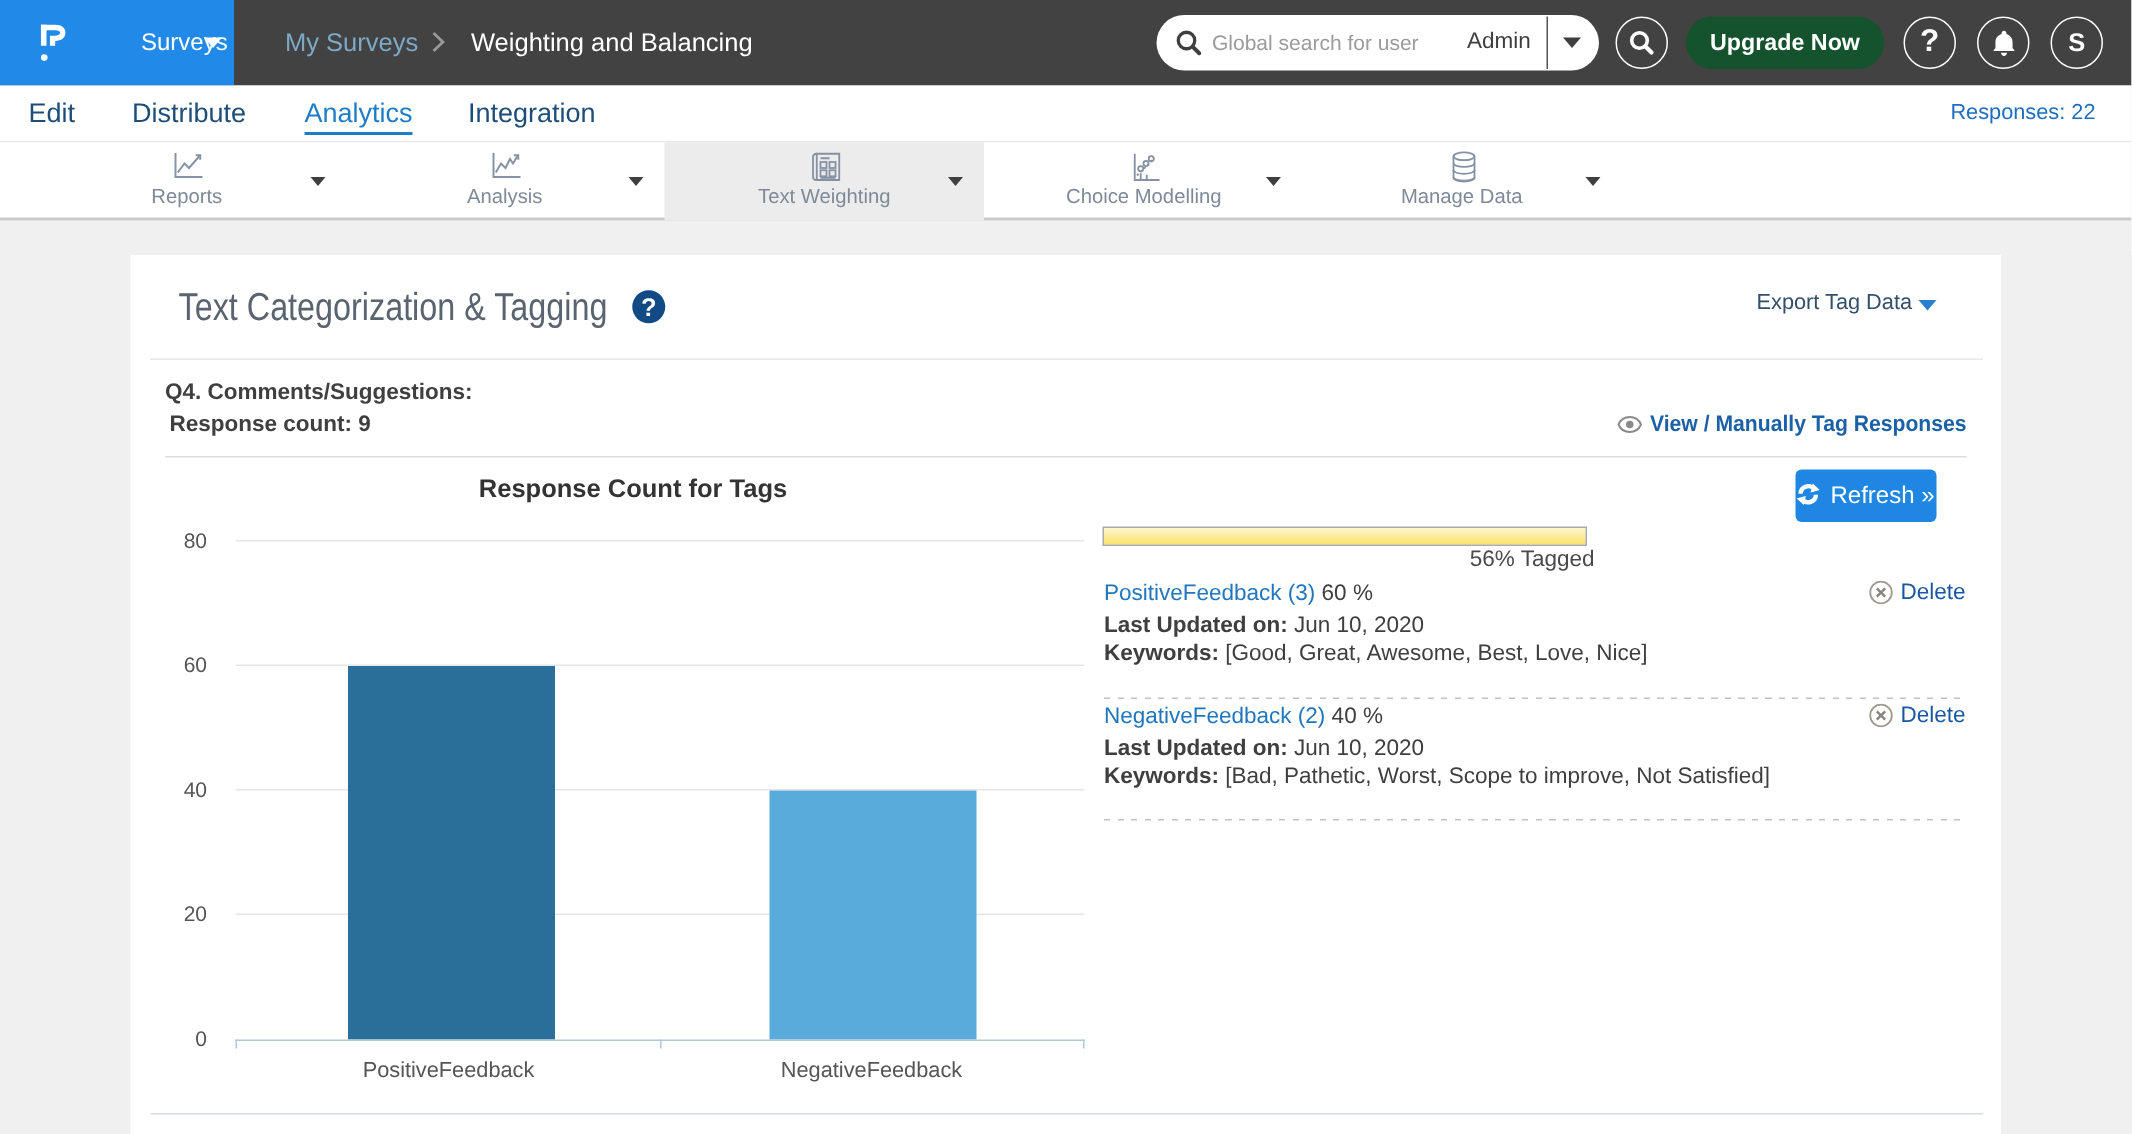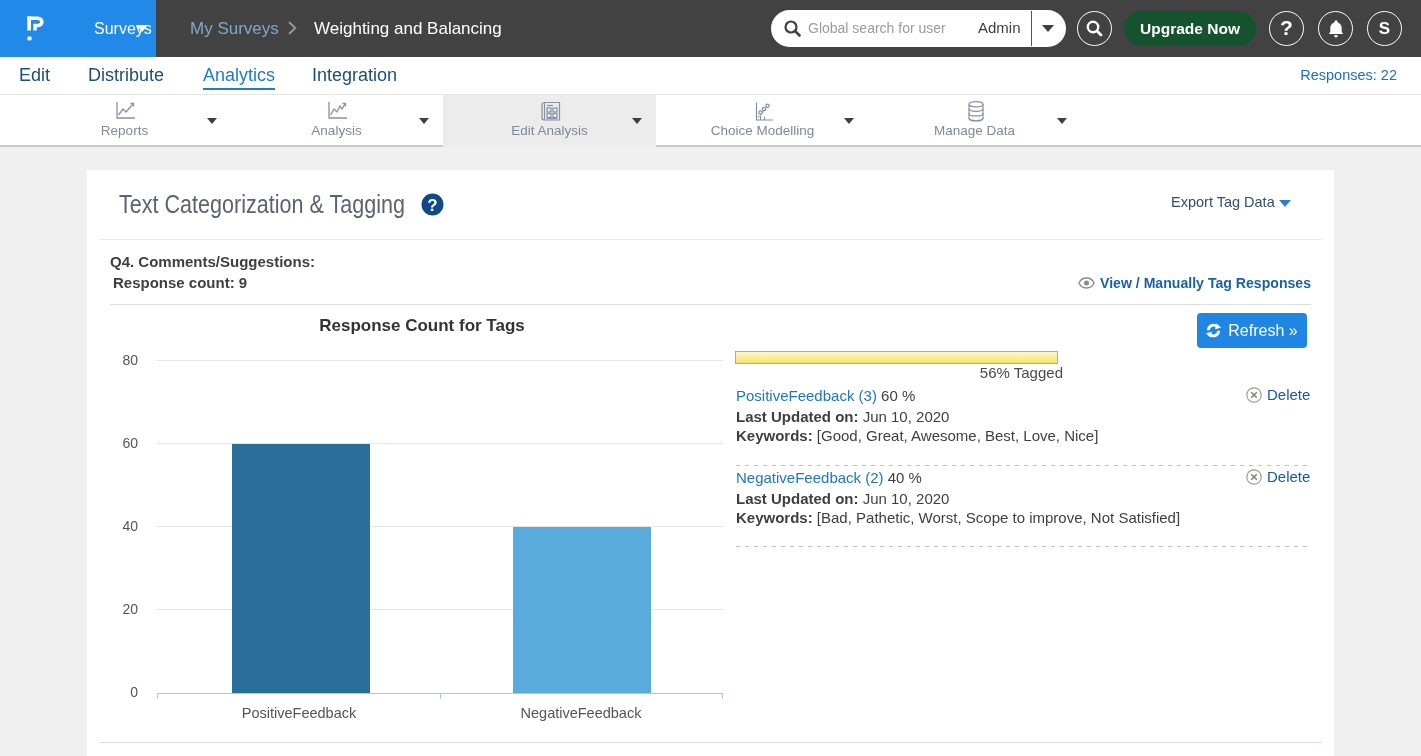--- a/index.html
+++ b/index.html
@@ -54,21 +54,21 @@
 #q-count { position:absolute; left:26px; top:104px; font-size:15px; font-weight:bold; color:#3f3f3f; }
 #viewtag { position:absolute; left:1013px; top:104px; font-size:15px; font-weight:bold; color:#1c61a6; transform:scaleX(.94); transform-origin:0 0; white-space:nowrap; }
 #eye { position:absolute; left:991px; top:107px; }
 #q-border { position:absolute; left:23px; top:134px; width:1201px; height:0; border-top:1px solid #ddd; }
 
 #bottom-border { position:absolute; left:13px; top:572px; width:1222px; height:0; border-top:1px solid #d3dfe7; }
 
 
 .bluebtn { position:absolute; background:#1f87e3; border-radius:4px; color:#fff; font-weight:bold; font-size:15px; text-align:center; }
 #addtag { left:649px; top:142px; width:136px; height:36px; line-height:36px; }
-#refresh { left:1110px; top:143px; width:110px; height:35px; line-height:35px; }
+#refresh { left:1110px; top:143px; width:94px; height:35px; line-height:35px; }
 #ybar { position:absolute; left:648px; top:181px; width:323px; height:13px; border:1px solid #aaa; background:linear-gradient(#fdf7d0, #f9e267); }
 #ytxt { position:absolute; left:648px; top:194px; width:328px; text-align:right; font-size:15px; color:#4a4a4a; }
 
 .tagname { font-size:15px; color:#2176bd; }
 .tagrest { font-size:15px; color:#3f3f3f; }
 .tagline { position:absolute; left:649px; font-size:15px; color:#3f3f3f; }
 .tagline b { color:#3f3f3f;margin-top:37px; }
 .delete { position:absolute; left:1180px; font-size:15px; color:#1a58a5; }
 .delicon { position:absolute; left:1159px; }
 .dashsep { position:absolute; left:649px; width:575px; height:1px; background:repeating-linear-gradient(90deg,#c2c2c2 0 4px,transparent 4px 9px); }
@@ -158,21 +158,21 @@
           <path d="M5.5 2.5 L20.5 2.5 L20.5 20 L5.5 20 Z"></path>
           <path d="M5.5 2.5 C3.8 2.5 3 3.6 3 5 L3 18 C3 19.3 3.8 20 5.5 20"></path>
           <line x1="8" y1="5.5" x2="14" y2="5.5"></line>
           <rect x="8" y="8" width="4" height="4"></rect>
           <rect x="14" y="8" width="4" height="4"></rect>
           <rect x="8" y="13.5" width="4" height="4"></rect>
           <rect x="14" y="13.5" width="4" height="4"></rect>
           <line x1="8" y1="18.5" x2="18" y2="18.5"></line>
         </g>
       </svg>
-    <div class="lbl">Edit Analysis</div>
+    <div class="lbl">Text Weighting</div>
   </div>
   <div class="tab" style="left:656px">
     <svg width="24" height="24" viewBox="0 0 24 24">
         <g fill="none" stroke="#8592a3" stroke-width="1.2">
           <path d="M4.5 2.5 L4.5 20 L21 20"></path>
           <path d="M8.5 20 L8.5 15.5 M12.5 20 L12.5 16.5"></path>
           <path d="M6 17 L17.5 5.5" stroke-dasharray="1.6 1.6"></path>
           <circle cx="8.5" cy="12.5" r="1.7"></circle>
           <circle cx="12" cy="9" r="1.7"></circle>
           <circle cx="15.5" cy="5.8" r="1.7"></circle>

